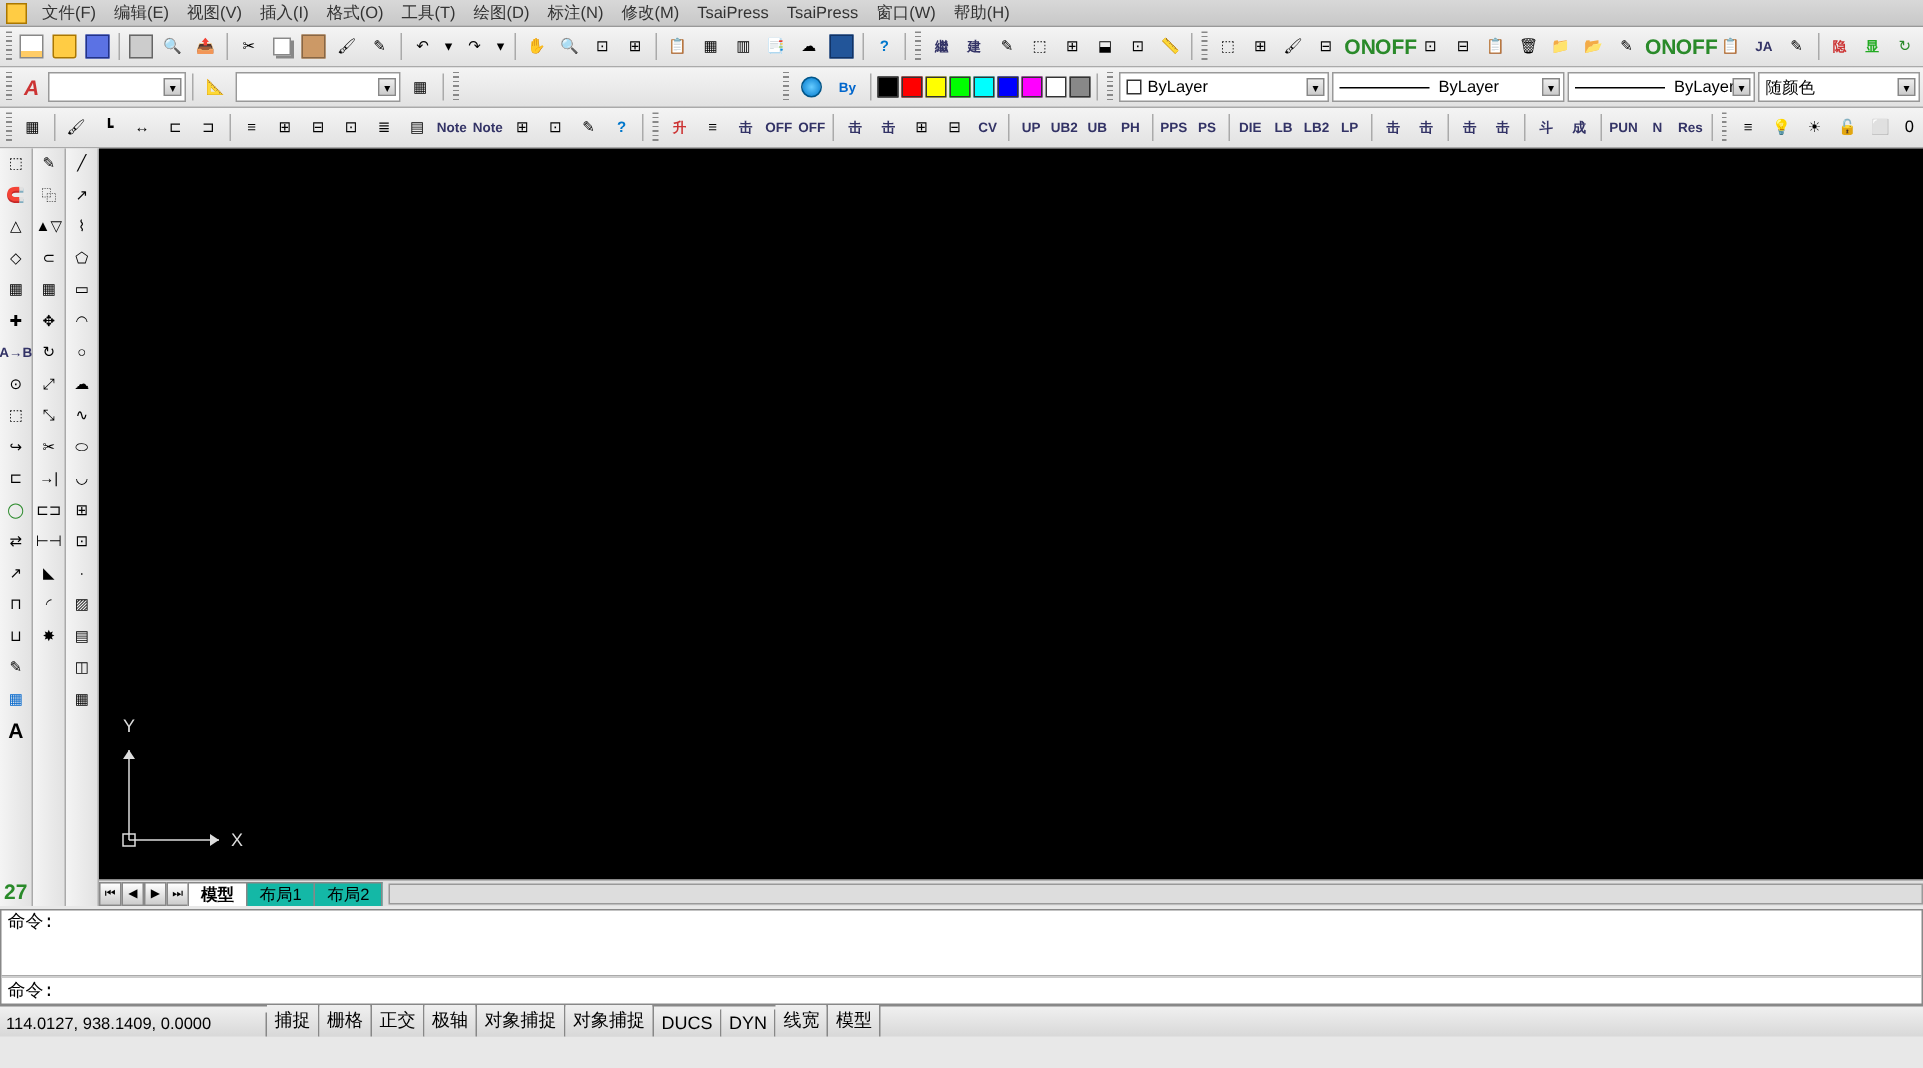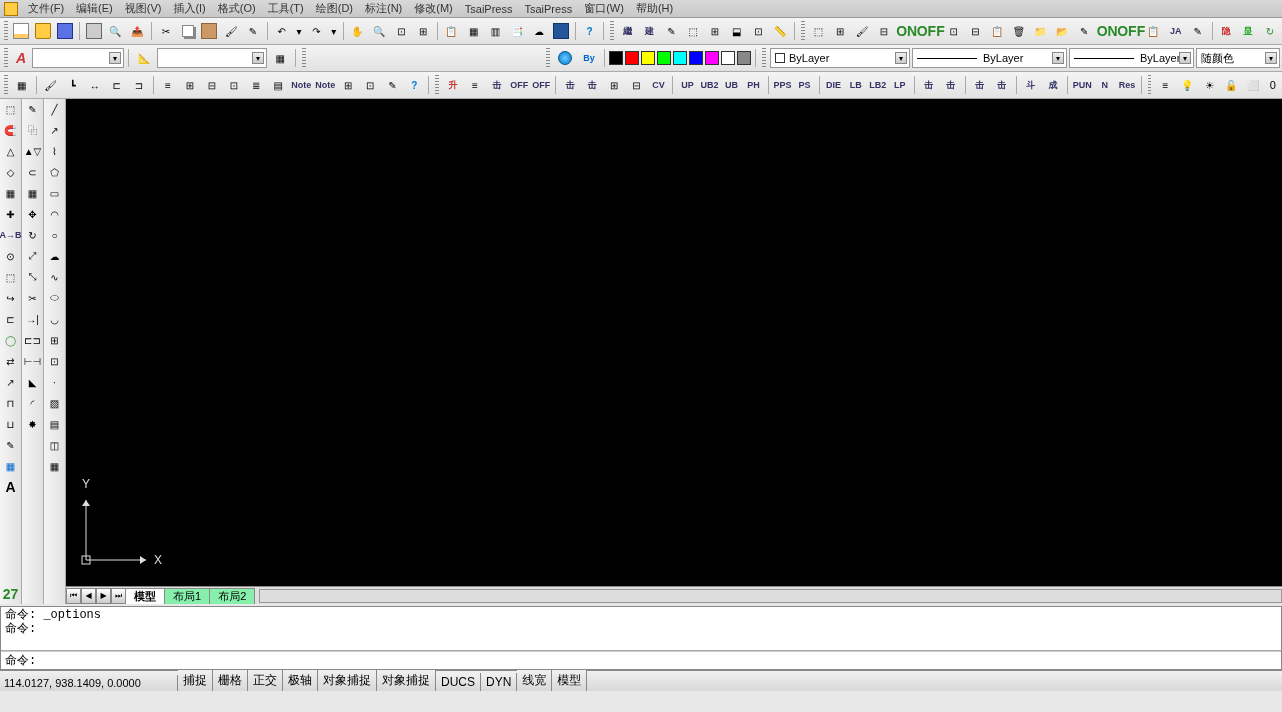--- a/index.html
+++ b/index.html
@@ -23,21 +23,21 @@
 .vtoolbar { width: 22px; background: linear-gradient(90deg,#f4f4f4,#e2e2e2); border-right: 1px solid #aaa; display: flex; flex-direction: column; align-items: center; padding-top: 0px; gap: 1px; }
 .vtb-btn { width: 20px; height: 20px; display: flex; align-items: center; justify-content: center; font-size: 10px; border: 1px solid transparent; cursor: pointer; }
 
 .drawing-area { flex: 1; position: relative; background: black; }
 .ucs { position: absolute; left: 10px; bottom: 16px; }
 .ucs-line { stroke: #ddd; stroke-width: 1; fill: none; }
 .ucs-text { fill: #ddd; font-size: 12px; font-family: sans-serif; }
 
 .tab-strip { height: 18px; background: #e0e0e0; border-top: 1px solid #888; display: flex; align-items: center; }
 .tab-nav-btn { width: 15px; height: 16px; background: linear-gradient(#fff,#ccc); border: 1px solid #888; display: flex; align-items: center; justify-content: center; font-size: 8px; cursor: pointer; }
-.sheet-tab { padding: 0 8px; height: 16px; background: #86efac; border: 1px solid #888; border-bottom: none; font-size: 11px; display: flex; align-items: center; cursor: pointer; margin-left: -1px; }
+.sheet-tab { padding: 0 8px; height: 16px; background: #14b8a6; border: 1px solid #888; border-bottom: none; font-size: 11px; display: flex; align-items: center; cursor: pointer; margin-left: -1px; }
 .sheet-tab.active { background: #fff; font-weight: bold; }
 .scroll-right { flex: 1; height: 14px; background: #ddd; border: 1px solid #999; margin-left: 4px; position: relative; }
 
 .command-area { background: white; border: 1px solid #888; margin-top: 2px; }
 .command-history { padding: 1px 4px; font-family: "Courier New", monospace; font-size: 12px; border-bottom: 1px solid #aaa; height: 44px; line-height: 14px; }
 .command-input { display: flex; align-items: center; padding: 0 4px; font-family: "Courier New", monospace; font-size: 12px; height: 18px; border-top: 1px solid #ccc; }
 .command-prompt { margin-right: 4px; }
 .command-field { flex: 1; border: none; outline: none; font-family: inherit; font-size: inherit; }
 
 .statusbar { display: flex; align-items: flex-end; height: 21px; background: linear-gradient(#f0f0f0,#d8d8d8); border-top: 1px solid #888; }
@@ -231,21 +231,21 @@
   <div class="tb-combo" style="width:155px">
     <span class="line-sample"></span>
       <span>ByLayer</span>
       <span class="dd-arrow">▾</span>
   </div>
   <div class="tb-combo" style="width:125px">
     <span class="line-sample"></span>
       <span>ByLayer</span>
       <span class="dd-arrow">▾</span>
   </div>
-  <div class="tb-combo" style="width:84px">
+  <div class="tb-combo" style="width:108px">
     <span>随颜色</span>
       <span class="dd-arrow">▾</span>
   </div>
 </div>
 
 <div class="toolbar-row">
   <div class="tb-grip"></div>
   <div class="tb-btn">▦</div>
   <div class="tb-sep"></div>
   <div class="tb-btn">🖌</div>
@@ -468,21 +468,20 @@
       <div class="sheet-tab active">模型</div>
       <div class="sheet-tab">布局1</div>
       <div class="sheet-tab">布局2</div>
       <div class="scroll-right"></div>
     </div>
   </div>
 </div>
 
 <div class="command-area">
   <div class="command-history">
-    <div>命令: _options</div>
     <div>命令:</div>
   </div>
   <div class="command-input">
     <span class="command-prompt">命令:</span>
     <input class="command-field" style="">
   </div>
 </div>
 
 <div class="statusbar">
   <div class="status-coords">114.0127, 938.1409, 0.0000</div>

